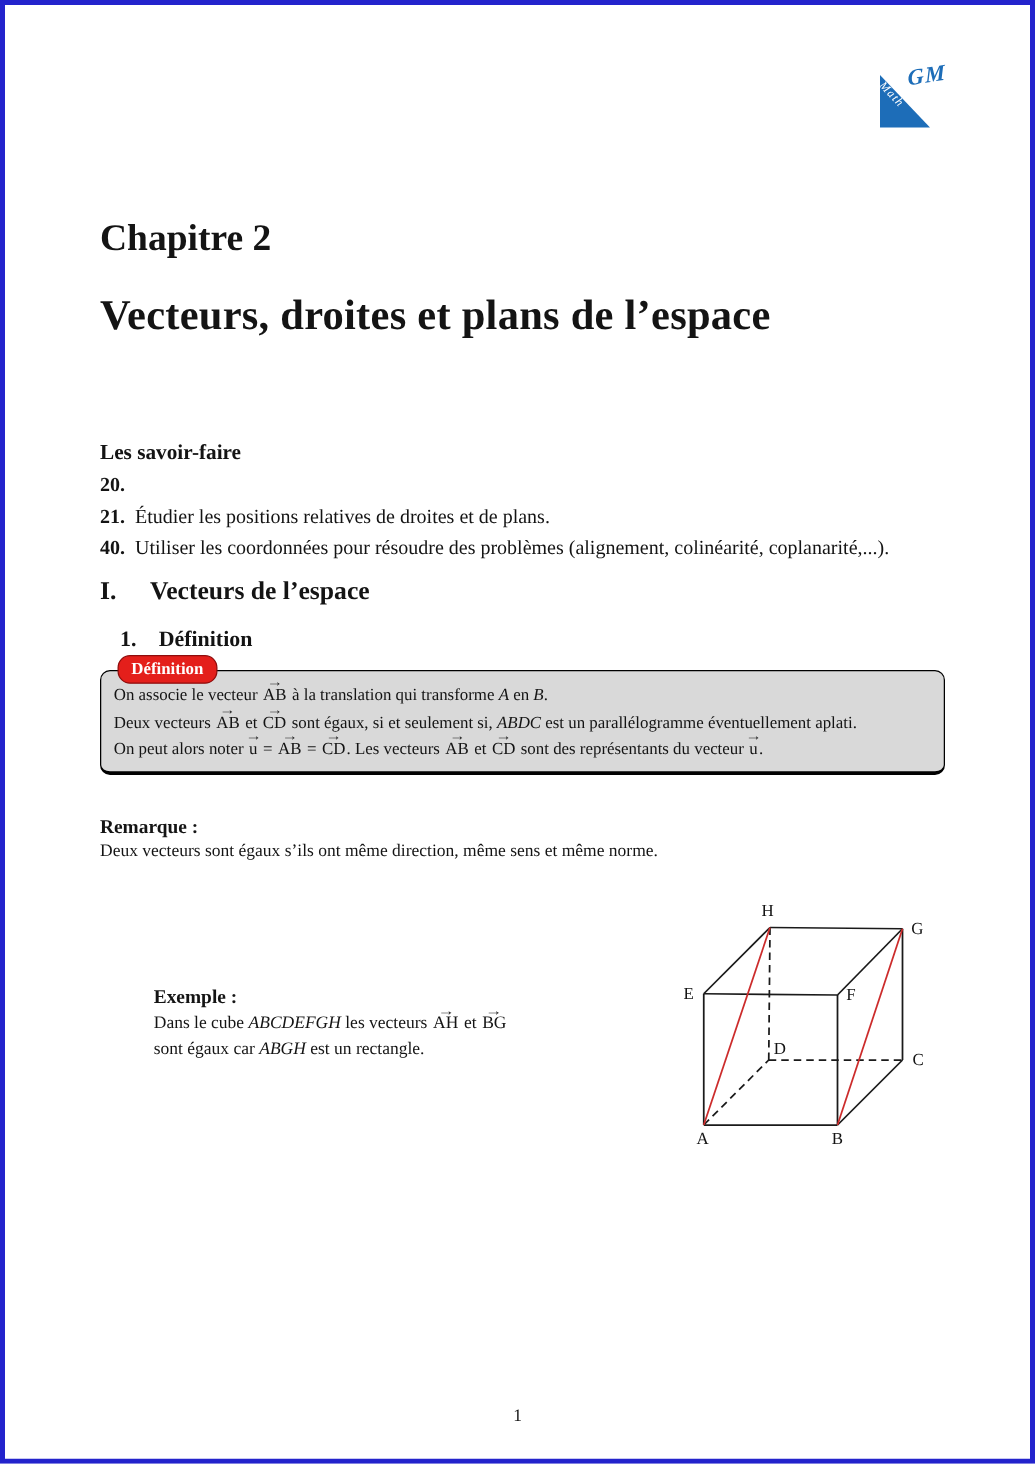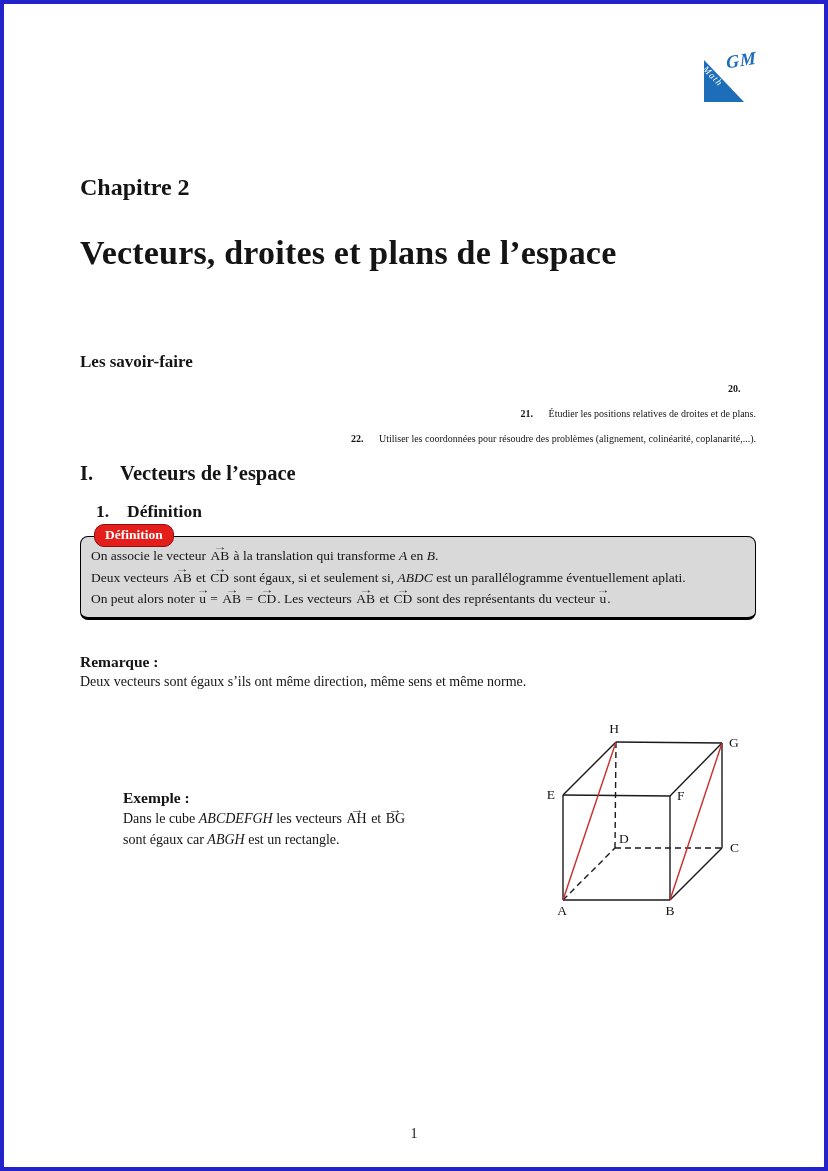--- a/index.html
+++ b/index.html
@@ -15,27 +15,27 @@
   #logo { left:704px; top:55px; width:50px; height:50px; }
   .logo-tri { position:absolute; left:0; top:5px; width:0; height:0;
     border-bottom:42px solid #1d6db8; border-right:40px solid transparent; }
   .logo-gm { position:absolute; right:-3px; top:-5px; font-size:18px; font-weight:bold;
     font-style:italic; color:#1d6db8; transform:rotate(-9deg) skewX(-6deg);
     text-shadow:0 0 1px #fff; letter-spacing:1px; }
   .logo-math { position:absolute; left:4px; top:9px; color:#ffffff; font-style:italic;
     font-size:9.5px; transform:rotate(46deg); transform-origin:left top; letter-spacing:1px; }
 
   
-  #chapter-label { left:80px; top:174px; font-size:24px; font-weight:bold; }
+  #chapter-label { left:80px; top:174px; font-size:30px; font-weight:bold; }
   #chapter-title { left:80px; top:234px; font-size:34px; font-weight:bold; letter-spacing:0.2px; }
 
   
   #skills { left:80px; top:352px; width:676px; }
   #skills h3 { margin:0 0 8px 0; font-size:17px; }
-  .skill-row { display:flex; margin-bottom:7px; font-size:10px; line-height:18px;justify-content:flex-end; }
+  .skill-row { display:flex; margin-bottom:7px; font-size:16px; line-height:18px; }
   .skill-num { font-weight:bold; flex:none; width:28px; }
 
   #section-heading { left:80px; top:462px; font-size:20.5px; font-weight:bold; display:flex; }
   #section-num { width:40px; flex:none; }
   #subsection-heading { left:96px; top:501px; font-size:17.5px; font-weight:bold; display:flex; }
   #subsection-num { width:31px; flex:none; }
 
   
   #def-box { left:80px; top:536px; width:676px; box-sizing:border-box;
     background:#d9d9d9; border:1.5px solid #000; border-bottom-width:3px;
@@ -82,21 +82,21 @@
   <div class="abs" id="skills">
     <h3>Les savoir-faire</h3>
     <div class="skill-row">
       <span class="skill-num">20.</span>
     </div>
     <div class="skill-row">
       <span class="skill-num">21.</span>
       <span>Étudier les positions relatives de droites et de plans.</span>
     </div>
     <div class="skill-row">
-      <span class="skill-num">22.</span>
+      <span class="skill-num">40.</span>
       <span>Utiliser les coordonnées pour résoudre des problèmes (alignement, colinéarité, coplanarité,...).</span>
     </div>
   </div>
 
   <div class="abs" id="section-heading">
     <span id="section-num">I.</span>
     <span>Vecteurs de l’espace</span>
   </div>
 
   <div class="abs" id="subsection-heading">

